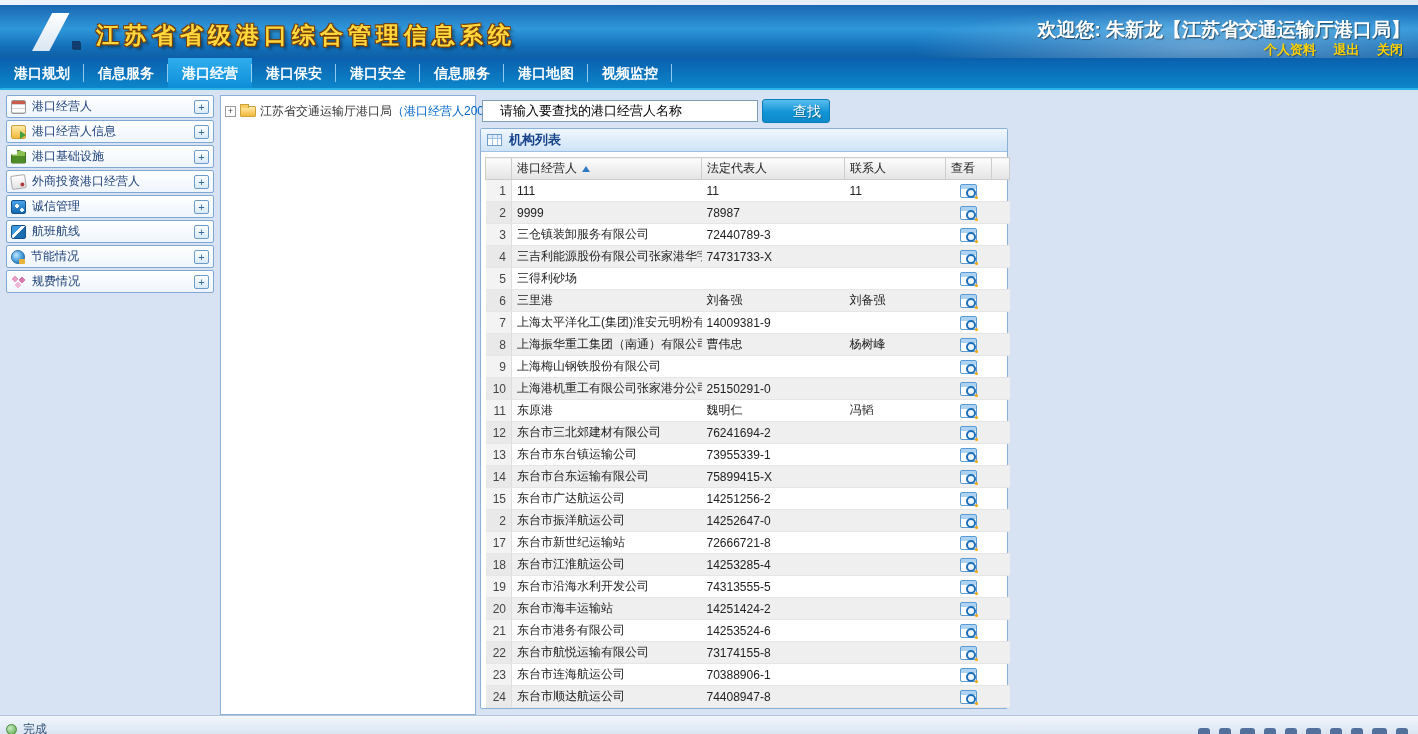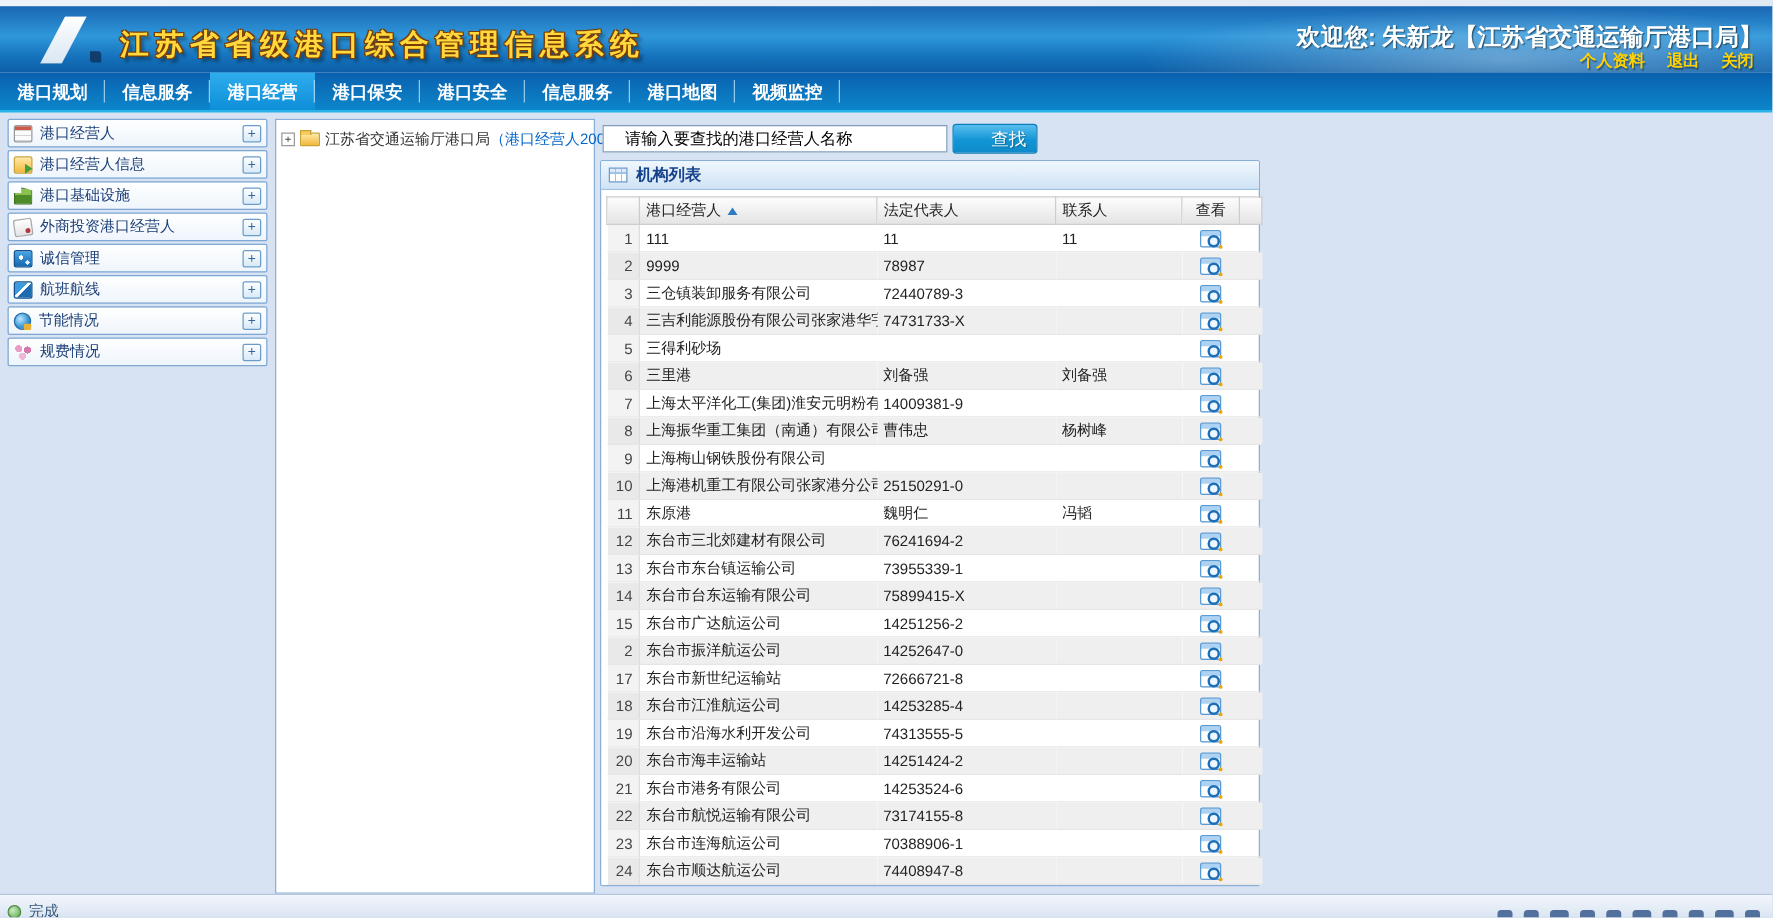--- a/index.html
+++ b/index.html
@@ -118,21 +118,21 @@
     font-weight:normal; color:#222; text-align:left; padding:0 5px; white-space:nowrap; overflow:hidden; }
   td { height:22px; border-bottom:1px solid #e6e6e6; padding:0 5px; color:#222;
     white-space:nowrap; overflow:hidden; }
   tr.even td { background:#efefef; }
   td.num, th.num { width:26px; text-align:right; }
   td.num { background:#f3f3f3; border-right:1px solid #ddd; color:#444; }
   tr.even td.num { background:#e9e9e9; }
   th.name, td.name { width:190px; }
   th.legal, td.legal { width:143px; }
   th.contact, td.contact { width:101px; }
-  th.view, td.view { width:46px; text-align:center; }
+  th.view, td.view { width:46px; }
   th.sp, td.sp { width:18px; }
   .sort-asc-icon { display:inline-block; width:0; height:0; margin-left:5px;
     border-left:4px solid transparent; border-right:4px solid transparent;
     border-bottom:6px solid #2f7ac2; vertical-align:middle; }
   .view-icon { width:17px; height:14px; margin:0 auto; position:relative; cursor:pointer;
     border:1px solid #5b9bd5; border-radius:2px;
     background:linear-gradient(180deg,#aed3f2 0 4px,#ffffff 4px); }
   .view-icon::after { content:''; position:absolute; right:0px; bottom:-1px; width:6px; height:6px;
     border:2px solid #1d6fb8; border-radius:50%; background:rgba(235,245,255,.85); }
   .view-icon::before { content:''; position:absolute; right:-2px; bottom:-2px; width:3px; height:3px;

